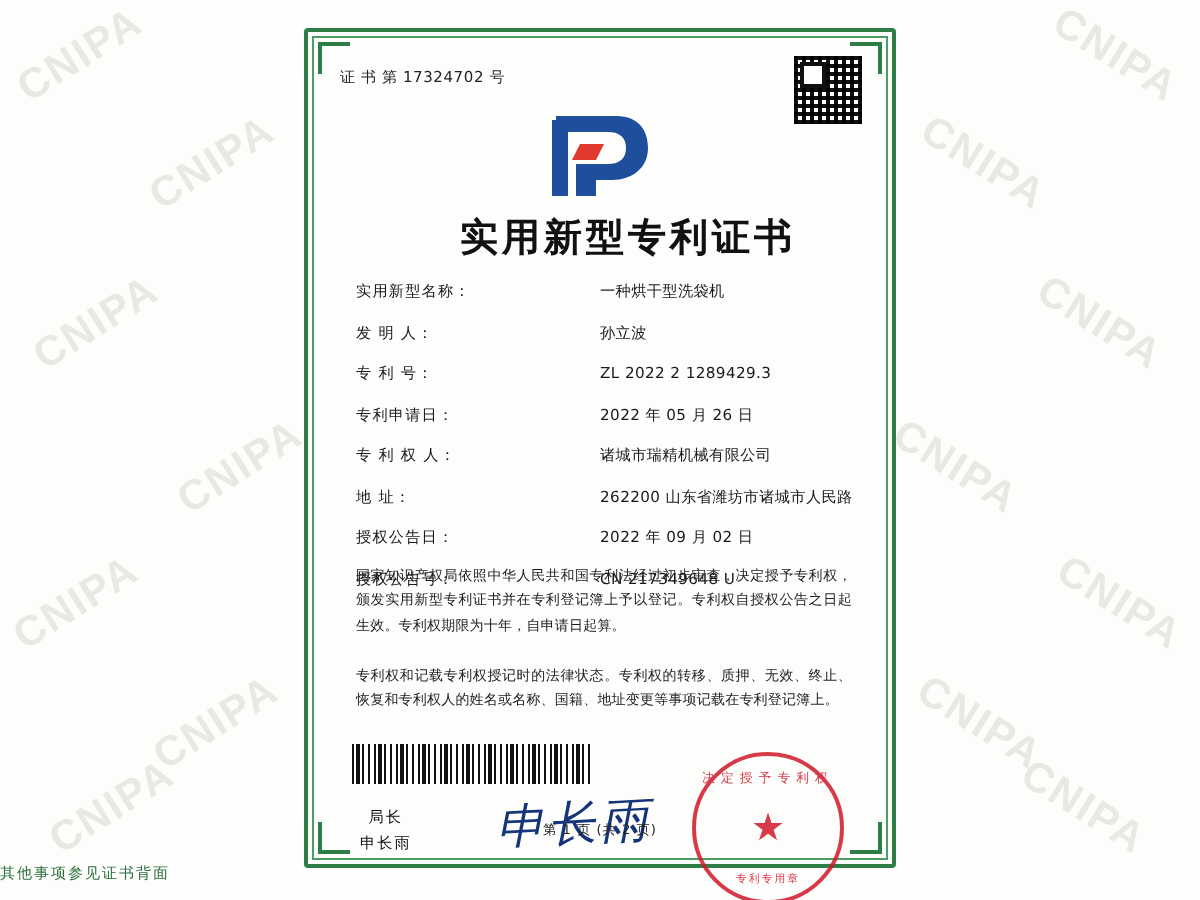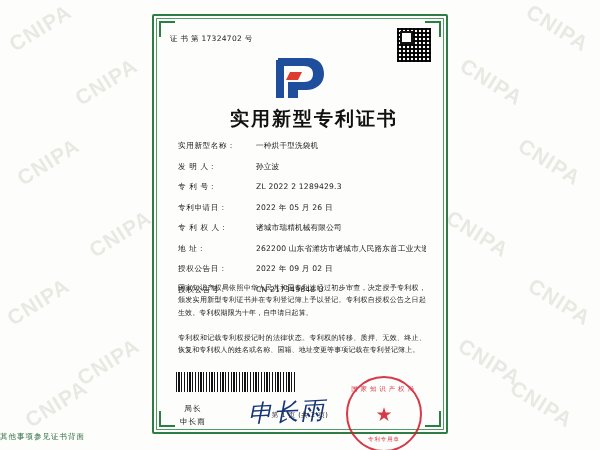--- a/index.html
+++ b/index.html
@@ -104,20 +104,21 @@
     position:absolute;left:26px;right:22px;top:126px;
   }
   .row{
     display:flex;
     align-items:flex-end;
     font-size:7.6px;
     color:#1a1a1a;
     line-height:1.5;
     margin-bottom:9.2px;
     letter-spacing:.2px;
+    gap:44px;
   }
   .row .lbl{
     flex:0 0 auto;
     width:78px;
     white-space:nowrap;
     letter-spacing:.6px;
   }
   .row .val{
     flex:1 1 auto;
     white-space:nowrap;
@@ -278,21 +279,21 @@
 
     <div class="barcode"></div>
 
     <div class="sig-label">
       <div>局长</div>
       <div>申长雨</div>
     </div>
     <div class="sig-hand">申长雨</div>
 
     <div class="seal">
-      <div class="seal-top">国家知识产权局</div>
+      <div class="seal-top">决定授予专利权</div>
       <div class="star">★</div>
       <div class="seal-bottom">专利专用章</div>
     </div>
 
     <div class="page-no">第 1 页 (共 2 页)</div>
   </div>
 
   <div class="footer">其他事项参见证书背面</div>
 </div>
 

